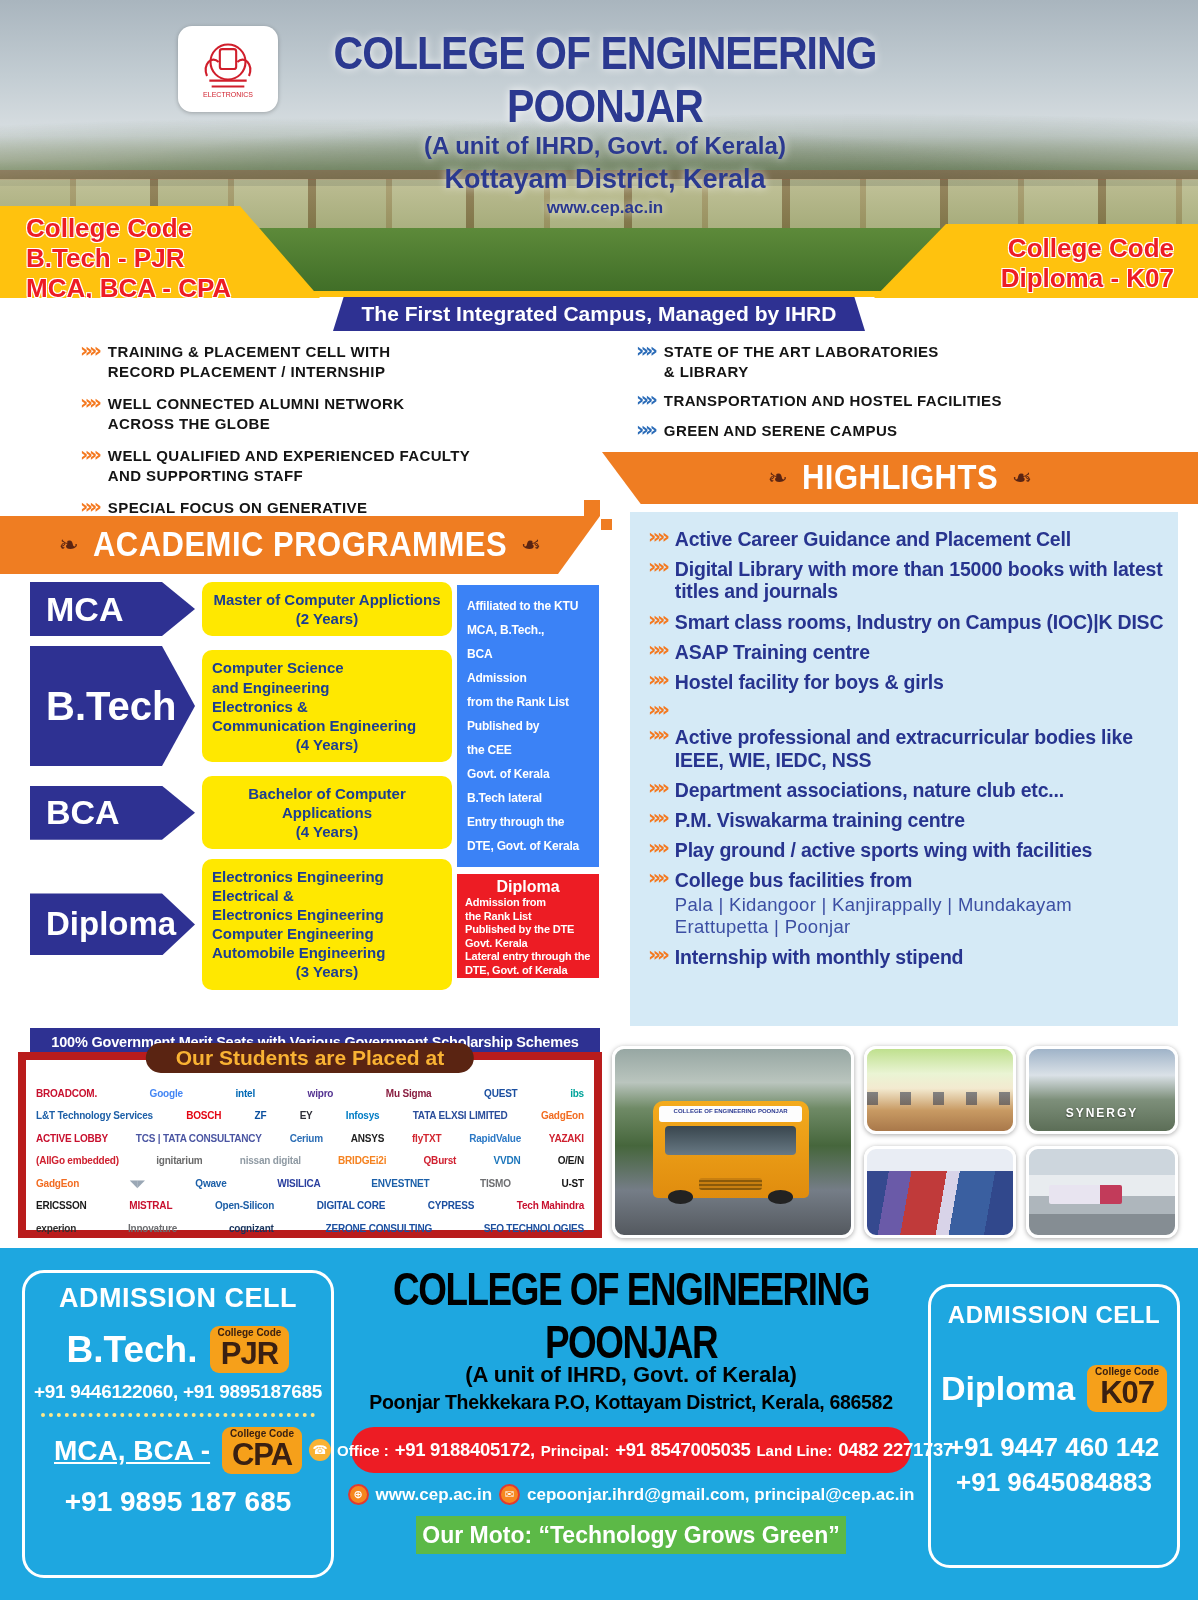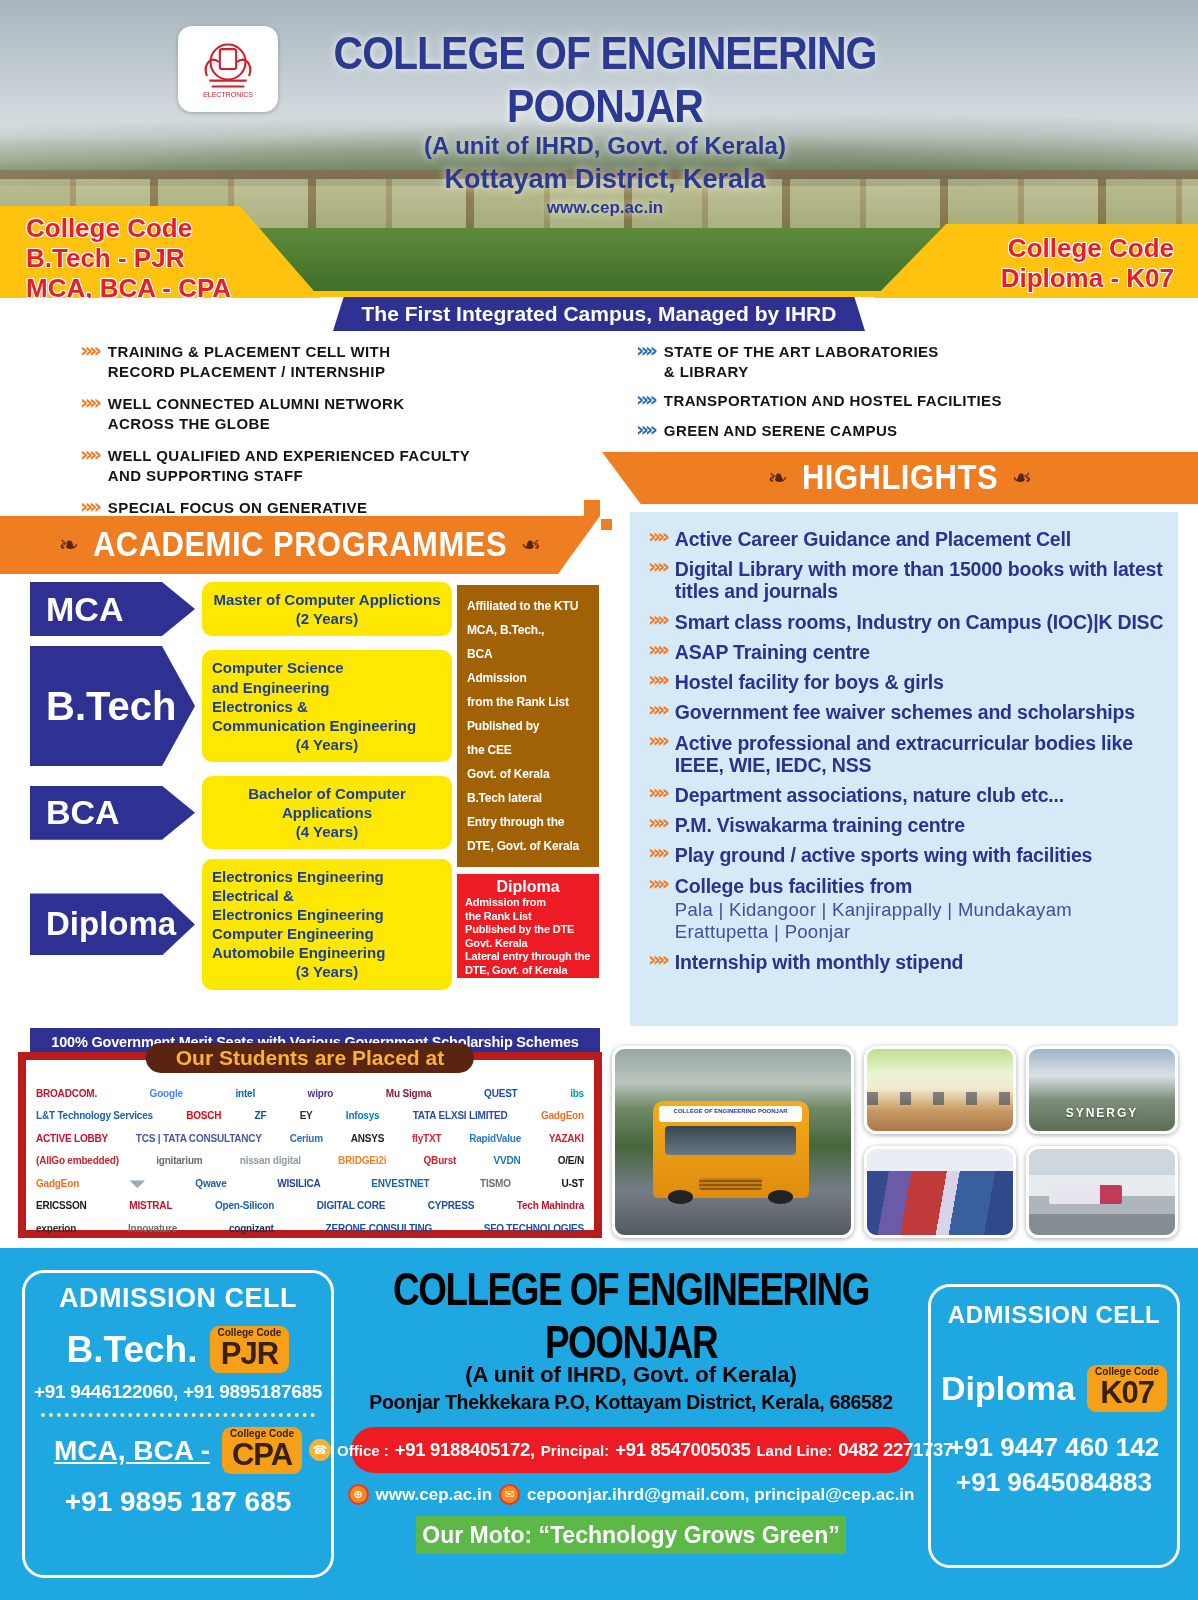--- a/index.html
+++ b/index.html
@@ -75,21 +75,21 @@
   .prow{display:flex;align-items:center;margin-bottom:10px;}
   .parrow{background:#2e3192;color:#fff;font-weight:900;clip-path:polygon(0 0,80% 0,100% 50%,80% 100%,0 100%);
           width:165px;display:flex;align-items:center;padding-left:16px;flex-shrink:0;}
   .parrow.h54{height:54px;font-size:34px;}
   .parrow.h120{height:120px;font-size:40px;}
   .parrow.h62{height:62px;font-size:33px;}
   .pbox{background:#ffe800;border-radius:10px;margin-left:7px;width:250px;padding:8px 10px;
         color:#1c3e92;font-weight:800;font-size:15px;line-height:1.27;}
   .pbox.center{text-align:center;}
   .pyears{text-align:center;font-weight:800;}
-  .ktu{position:absolute;left:457px;top:585px;width:142px;height:282px;background:#a16207;padding:9px 10px;}
+  .ktu{position:absolute;left:457px;top:585px;width:142px;height:282px;background:#3b82f6;padding:9px 10px;}
   .kline{color:#fff;font-weight:800;font-size:12px;line-height:24px;letter-spacing:-.2px;}
   .dipbox{position:absolute;left:457px;top:874px;width:142px;height:104px;background:#ed1c24;padding:4px 8px;}
   .dipbox .dtitle{color:#fff;font-weight:900;font-size:16px;text-align:center;}
   .dline{color:#fff;font-weight:700;font-size:11px;line-height:13.5px;letter-spacing:-.2px;}
   .merit{position:absolute;left:30px;top:1028px;width:570px;height:48px;background:#2e3192;color:#fff;
          text-align:center;font-weight:800;font-size:14.5px;line-height:1.5;padding-top:4px;letter-spacing:-.2px;}
 
   
   .placebox{position:absolute;left:18px;top:1052px;width:584px;height:186px;background:#fff;
             border:8px solid #b91c1c;}
@@ -321,24 +321,20 @@
       <div class="hitem">
         <span class="fbul orange"></span>
         <div class="htext">
           <div class="hmain">Hostel facility for boys &amp; girls</div>
 
         </div>
       </div>
 
       <div class="hitem">
         <span class="fbul orange"></span>
-        <div class="htext">
-          <div class="hmain">Government fee waiver schemes and scholarships</div>
-
-        </div>
       </div>
 
       <div class="hitem">
         <span class="fbul orange"></span>
         <div class="htext">
           <div class="hmain">Active professional and extracurricular bodies like IEEE, WIE, IEDC, NSS</div>
 
         </div>
       </div>
 

